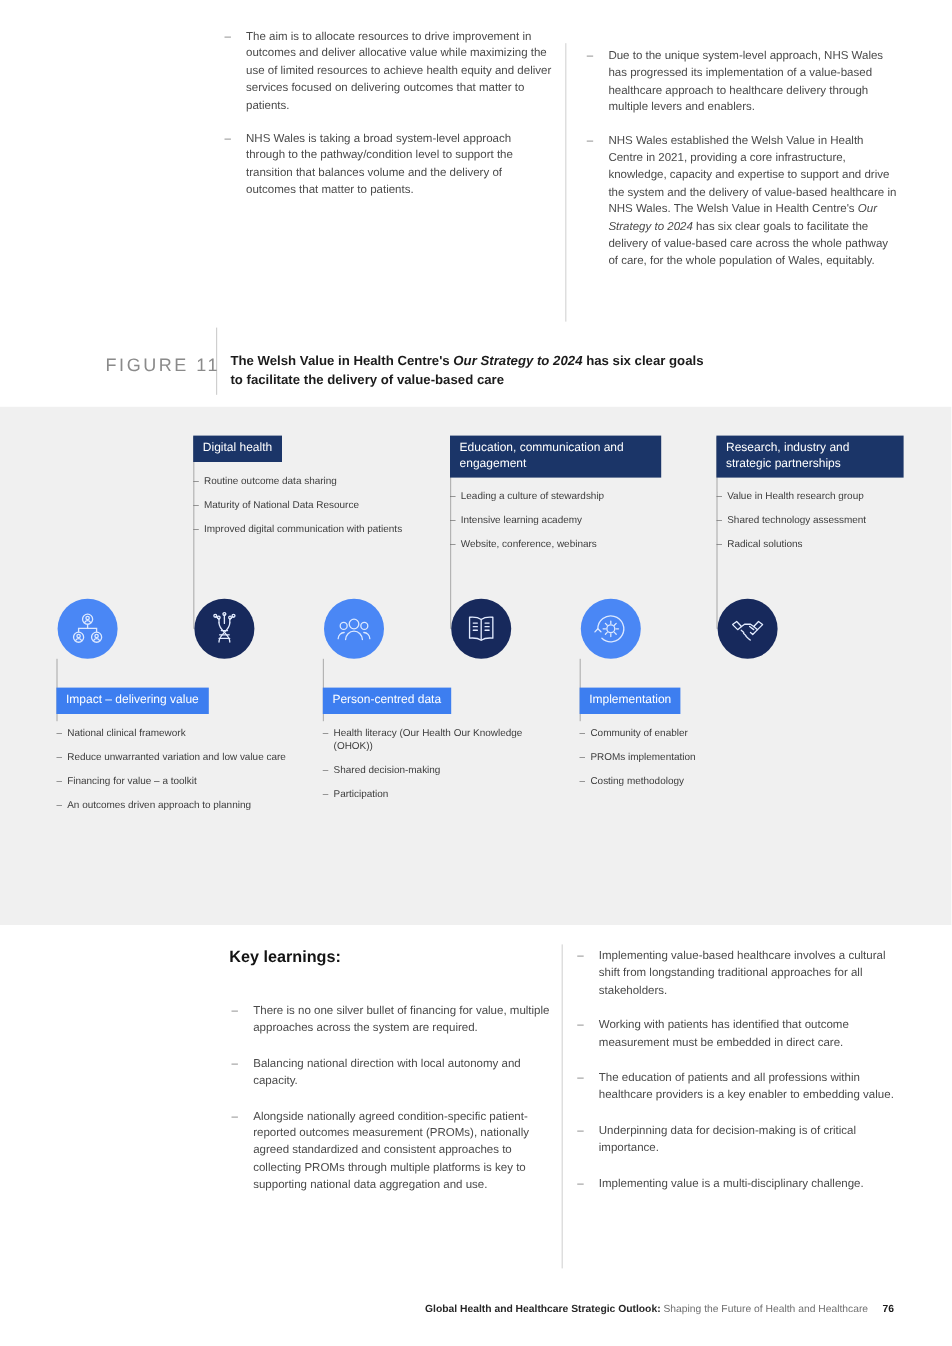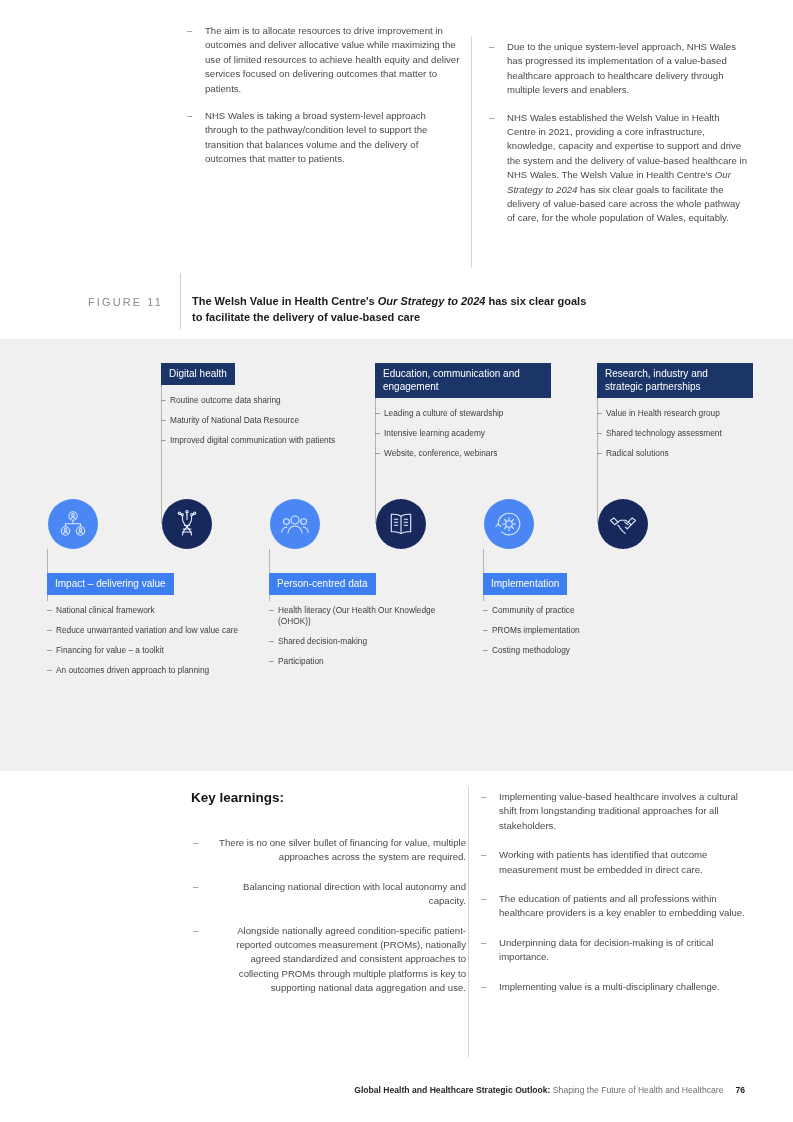--- a/index.html
+++ b/index.html
@@ -43,21 +43,21 @@
     color: #7a7a7a;
   }
   ul.bul li i { font-style: italic; }
 
   
   .fig-caption-wrap {
     position: absolute; left: 0; top: 291px; width: 793px; height: 48px;
   }
   .fig-label {
     position: absolute; left: 88px; top: 5px;
-    font-size: 11px; letter-spacing: 2.1px;
+    font-size: 15px; letter-spacing: 2.1px;
     color: #8a8a8a; font-weight: 400;
   }
   .fig-rule {
     position: absolute; left: 180px; top: -18px;
     width: 1px; height: 56px; background: #cfcfcf;
   }
   .fig-title {
     position: absolute; left: 192px; top: 2px; width: 400px;
     font-size: 11px; line-height: 16px;
     font-weight: bold; color: #1b1b1b;
@@ -132,21 +132,21 @@
 
   
   .learn {
     position: absolute; left: 0; top: 771px; width: 793px; height: 351px;
     background: #ffffff;
   }
   .learn-title {
     position: absolute; left: 191px; top: 19px;
     font-size: 13.5px; font-weight: bold; color: #141414;
   }
-  .learn-col-left { position: absolute; left: 191px; top: 65px; width: 275px; text-align: right; }
+  .learn-col-left { position: absolute; left: 191px; top: 65px; width: 275px; }
   .learn-col-right { position: absolute; left: 479px; top: 19px; width: 275px; }
   .learn-divider {
     position: absolute; left: 468px; top: 16px;
     width: 1px; height: 270px; background: #d6d6d6;
   }
   .learn ul.bul li { margin-bottom: 15px; }
 
   
   .footer {
     position: absolute; left: 0; bottom: 27px; width: 793px;
@@ -319,21 +319,21 @@
       <ul class="box-items">
         <li>Health literacy (Our Health Our Knowledge (OHOK))</li>
         <li>Shared decision-making</li>
         <li>Participation</li>
       </ul>
     </div>
 
     <div class="box" style="left:483px; top:234px; width:180px;">
       <span class="box-head blue">Implementation</span>
       <ul class="box-items">
-        <li>Community of practice</li>
+        <li>Community of enabler</li>
         <li>PROMs implementation</li>
         <li>Costing methodology</li>
       </ul>
     </div>
 
     <div class="source">
       <b>Source:</b>
       <span>NHS Wales</span>
     </div>
   </div>

